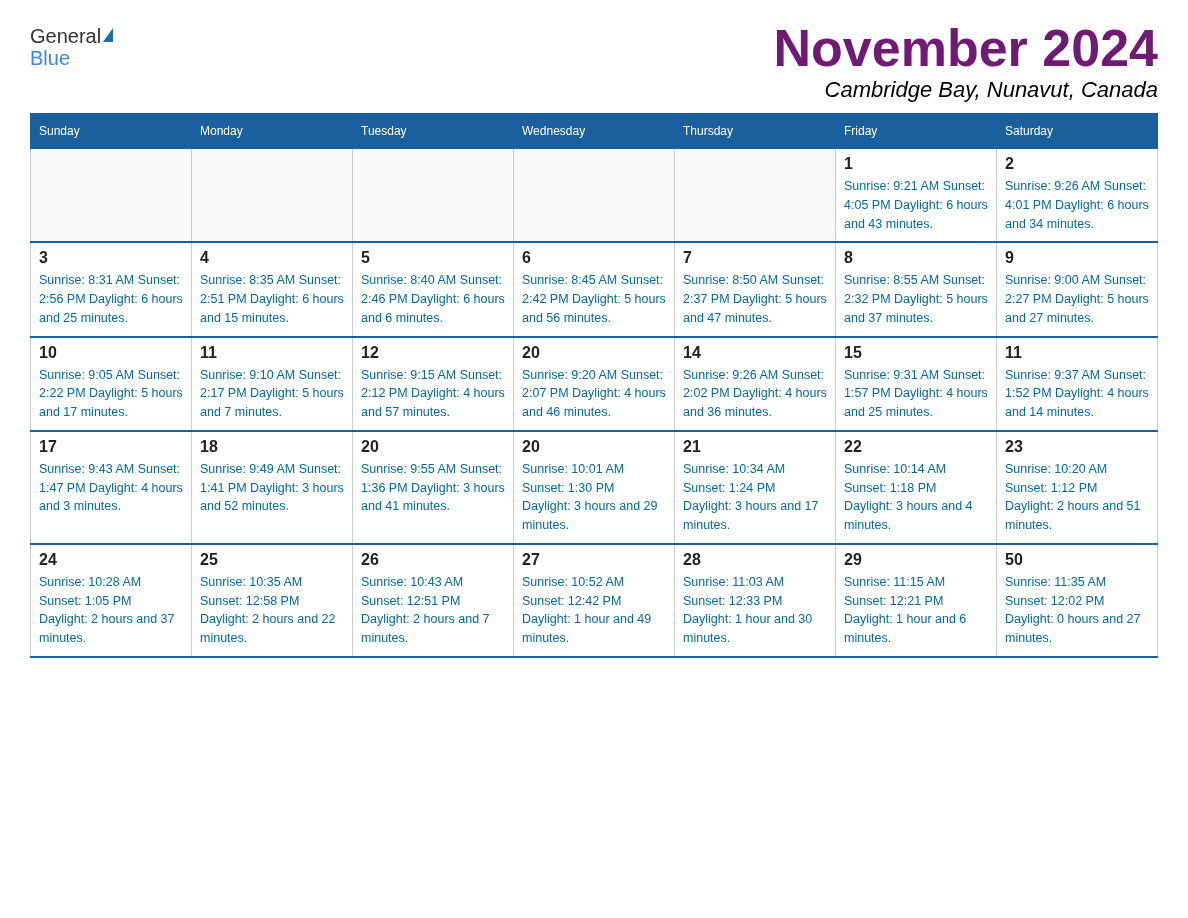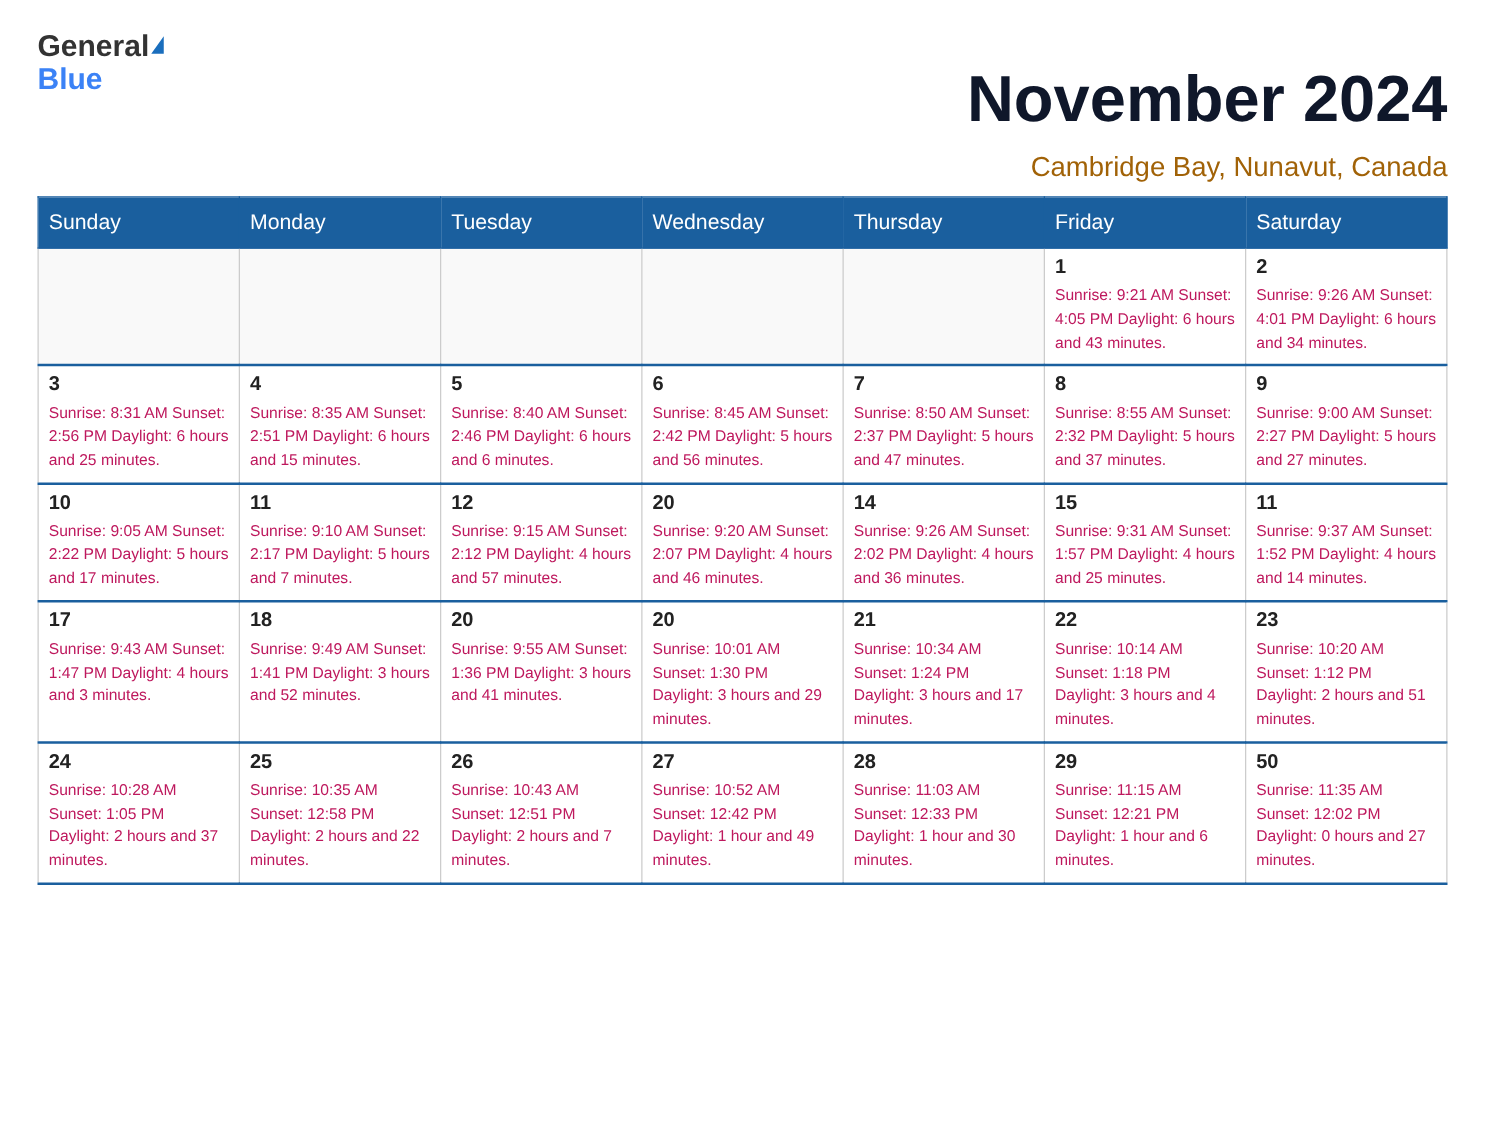--- a/index.html
+++ b/index.html
@@ -16,22 +16,22 @@
       justify-content: space-between;
       margin-bottom: 10px;
     }
     .logo-area {
       display: flex;
       flex-direction: column;
       align-items: flex-start;
       padding-top: 5px;
     }
     .logo-text {
-      font-size: 24px;
-      font-weight: bold;
+      font-size: 20px;
+      font-weight: normal;
       color: #333;
       line-height: 1.1;
     }
     .logo-text .blue {
       color: #3b82f6;
     }
     .logo-triangle {
       display: inline-block;
       width: 0;
       height: 0;
@@ -41,38 +41,38 @@
       vertical-align: middle;
       position: relative;
       top: -3px;
     }
     .title-area {
       text-align: right;
     }
     .month-title {
       font-size: 52px;
       font-weight: bold;
-      color: #0f172a;
+      color: #701a75;
       line-height: 1.1;
-      margin-top: 32px;
     }
     .subtitle {
       font-size: 22px;
-      color: #a16207;
-      margin-top: 12px;
+      color: #000000;
+      margin-top: 0;
+      font-style: italic;
     }
     .calendar {
       width: 100%;
       border-collapse: collapse;
       margin-top: 10px;
     }
     .calendar thead tr th {
       background: #1a5f9e;
       color: #fff;
-      font-size: 17px;
+      font-size: 12px;
       font-weight: normal;
       padding: 10px 8px;
       text-align: left;
       border: 1px solid #1a5f9e;
     }
     .calendar tbody tr td {
       width: 14.28%;
       vertical-align: top;
       padding: 6px 8px 8px 8px;
       border: 1px solid #ccc;
@@ -86,21 +86,21 @@
     }
     .day-number {
       font-size: 16px;
       font-weight: bold;
       color: #222;
       margin-bottom: 4px;
     }
     .day-info {
       font-size: 12.5px;
       line-height: 1.5;
-      color: #be185d;
+      color: #0369a1;
     }
     .calendar tbody tr {
       border-bottom: 2px solid #1a5f9e;
     }
   </style>
 </head>
 <body>
 
 <div class="header-row">
   <div class="logo-area">

